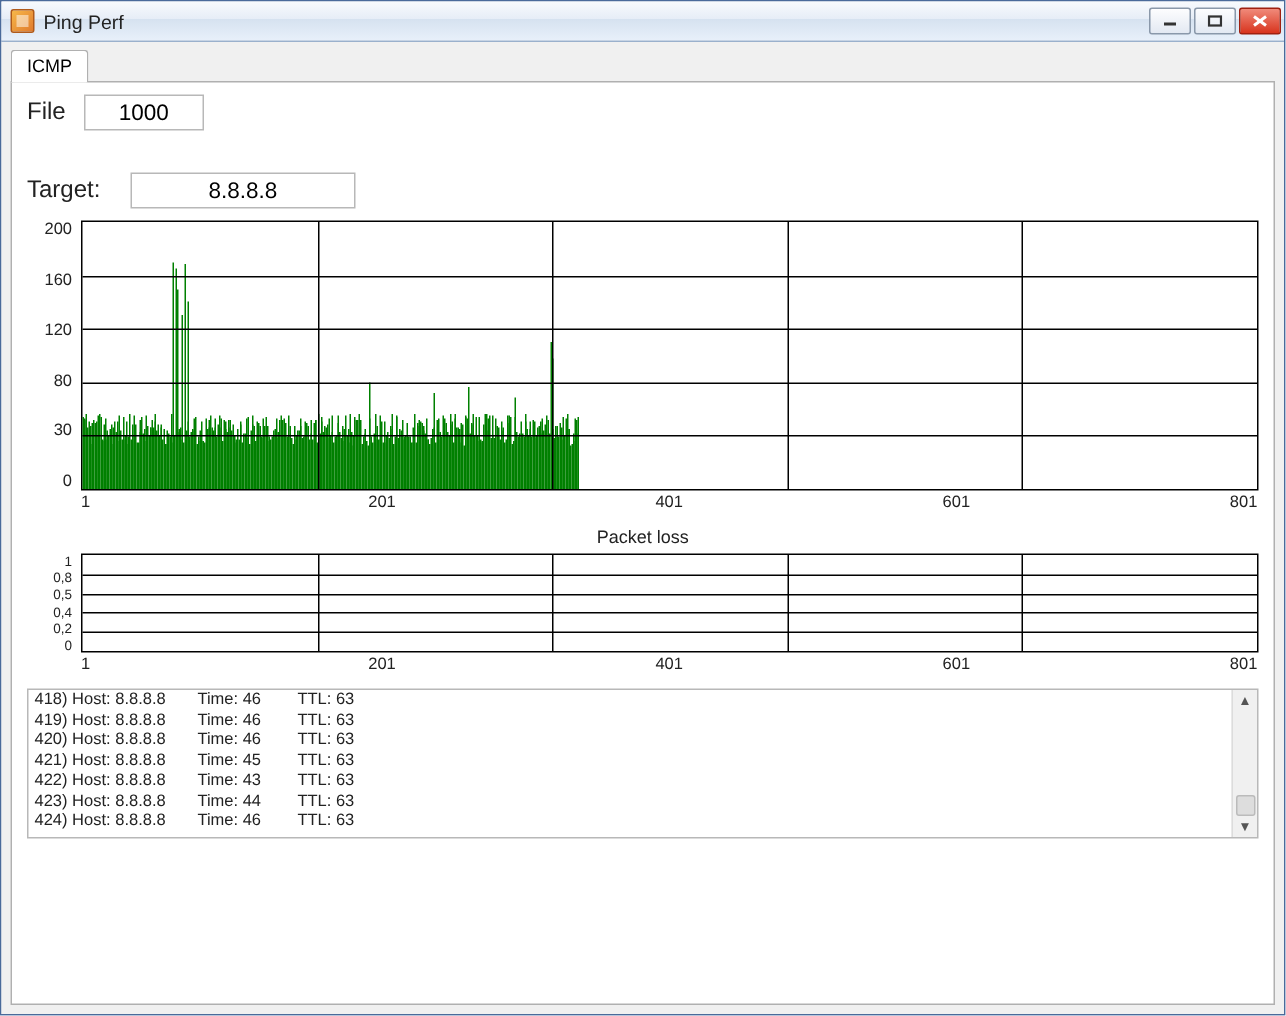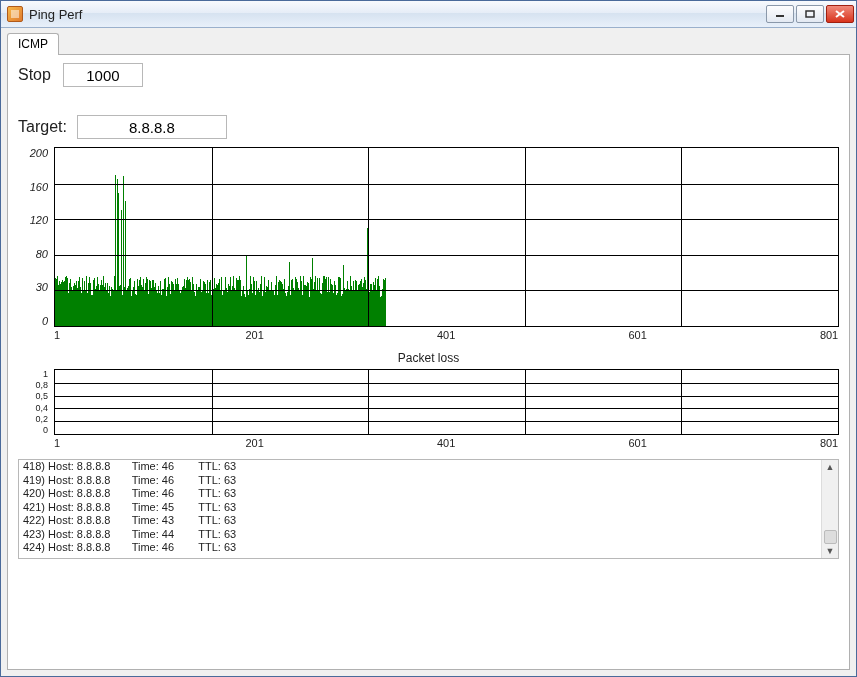--- a/index.html
+++ b/index.html
@@ -136,21 +136,21 @@
     height: 24px;
     width: 80px;
     text-align: center;
     font-size: 15px;
     font-family: Arial, sans-serif;
     padding: 0;
   }
   .target-row {
     display: flex;
     align-items: center;
-    gap: 10px;
+    gap: 20px;
     margin-bottom: 8px;
   }
   .target-field {
     width: 150px;
     text-align: center;
   }
   .btn-row {
     display: flex;
     gap: 10px;
   }
@@ -295,32 +295,32 @@
 
 
   <div class="content">
     <div class="tab-strip">
       <div class="tab">ICMP</div>
     </div>
     <div class="tab-panel">
 
       <div class="top-row">
         <div class="top-left">
-          <div class="label-big">Stop</div>
+          <div class="label-big">File</div>
           <input class="field" value="1000" style="">
         </div>
       </div>
 
       <div class="target-row">
         <div class="label-big">Target:</div>
         <input class="field target-field" value="8.8.8.8" style="">
       </div>
 
       <div class="chart-block">
-        <div class="chart-area" style="height:180px;font-style:italic;">
+        <div class="chart-area" style="height:180px;">
           <div class="y-axis" id="yaxis1" style="width:36px;height:180px;">
               <div>200</div>
               <div>160</div>
               <div>120</div>
               <div>80</div>
               <div>30</div>
               <div>0</div>
             </div>
           <div class="plot" id="plot1" style="height:180px;">
             <div class="bars" id="bars1">

